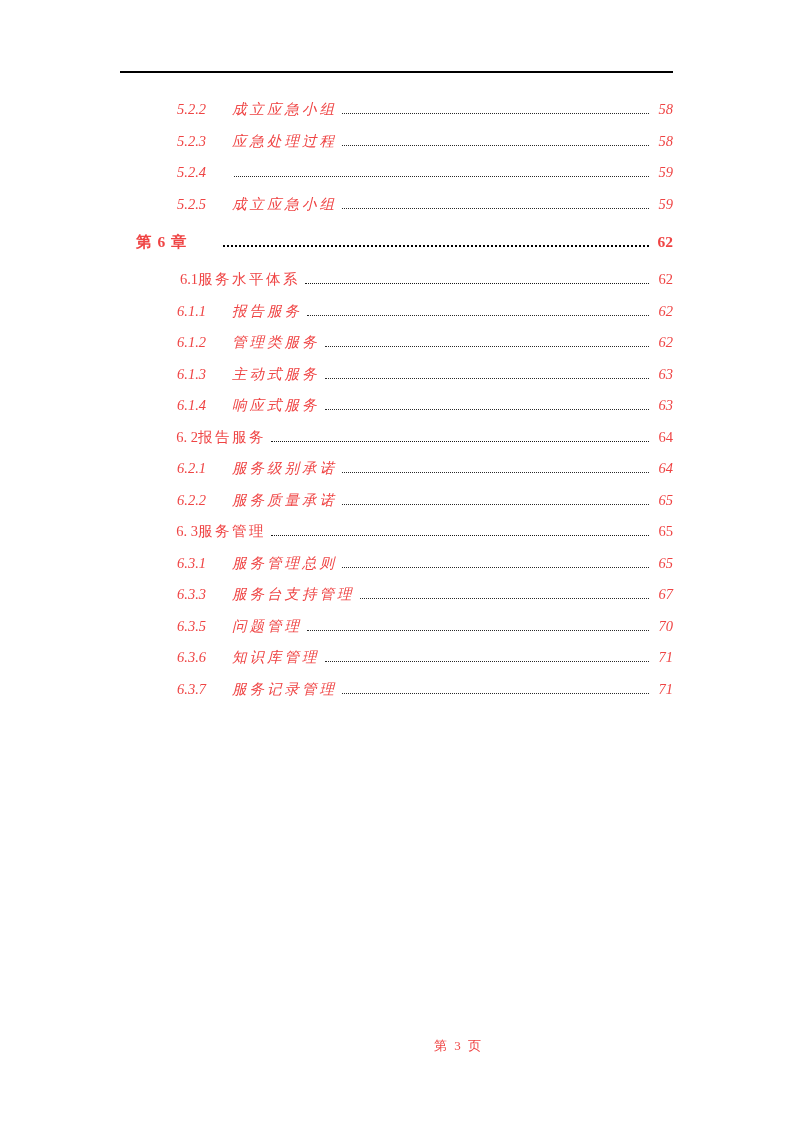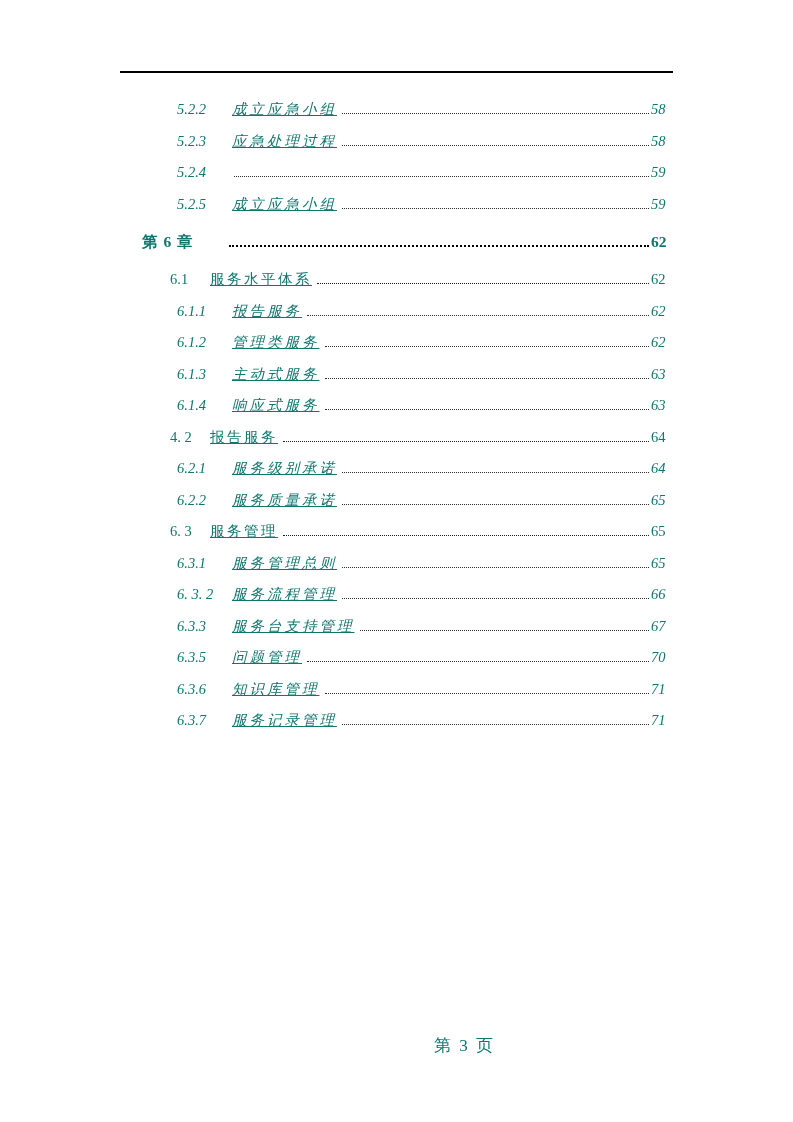--- a/index.html
+++ b/index.html
@@ -5,21 +5,21 @@
   html, body {
     margin: 0;
     padding: 0;
     background: #ffffff;
   }
   .page {
     position: relative;
     width: 793px;
     height: 1122px;
     background: #ffffff;
-    color: #0f766e;
+    color: #ef4444;
     font-family: "Liberation Serif", "DejaVu Serif", serif;
     overflow: hidden;
   }
   .header-rule {
     position: absolute;
     left: 120px;
     top: 71px;
     width: 553px;
     height: 2px;
     background: #000000;
@@ -39,66 +39,65 @@
     white-space: nowrap;
     cursor: pointer;
   }
   .row .num {
     display: inline-block;
     flex: 0 0 auto;
   }
   .row .title {
     flex: 0 0 auto;
     padding-right: 3px;
-    text-decoration: underline;
   }
   .row .leader {
     flex: 1 1 auto;
     border-bottom: 1.8px dotted #1a1a1a;
     margin: 0 2px;
     min-width: 10px;
   }
   .row .pg {
     flex: 0 0 auto;
     min-width: 22px;
-    text-align: left;
+    text-align: right;
     font-family: Liberation Serif, serif;
   }
   
   .row.lvl1 {
     height: 44px;
     line-height: 44px;
     font-weight: bold;
     font-size: 15.5px;
   }
-  .row.lvl1 .num { width: 85px; margin-left: 22px; letter-spacing: 1px; }
+  .row.lvl1 .num { width: 85px; margin-left: 16px; letter-spacing: 1px; }
   .row.lvl1 .title { letter-spacing: 2.5px; }
   .row.lvl1 .leader { border-bottom: 2.4px dotted #000000; margin-bottom: 1px; }
   
-  .row.lvl2 .num { width: 40px; margin-left: 50px; }
+  .row.lvl2 .num { width: 40px; margin-left: 38px; text-align: right; }
   .row.lvl2 .title { letter-spacing: 2.5px; }
   
   .row.lvl3 {
     font-style: italic;
   }
   .row.lvl3 .num { width: 55px; margin-left: 57px; }
   .row.lvl3 .title { letter-spacing: 3px; }
   .row.lvl3 .leader { border-bottom: 1.6px dotted #2a2a2a; }
   .footer {
     position: absolute;
     top: 1036px;
     left: 0;
     width: 793px;
     height: 20px;
   }
   .footer .footer-text {
     position: absolute;
     left: 434px;
     top: 0;
-    font-size: 17px;
+    font-size: 13px;
     letter-spacing: 2px;
     line-height: 20px;
   }
 </style>
 </head>
 <body>
 
 <div class="page">
   <div class="header-rule"></div>
   <div class="toc" id="toc">
@@ -154,21 +153,21 @@
         <span class="leader"></span>
         <span class="pg">63</span>
       </div>
       <div class="row lvl3">
         <span class="num">6.1.4</span>
         <span class="title">响应式服务</span>
         <span class="leader"></span>
         <span class="pg">63</span>
       </div>
       <div class="row lvl2">
-        <span class="num">4. 2</span>
+        <span class="num">6. 2</span>
         <span class="title">报告服务</span>
         <span class="leader"></span>
         <span class="pg">64</span>
       </div>
       <div class="row lvl3">
         <span class="num">6.2.1</span>
         <span class="title">服务级别承诺</span>
         <span class="leader"></span>
         <span class="pg">64</span>
       </div>
@@ -182,26 +181,20 @@
         <span class="num">6. 3</span>
         <span class="title">服务管理</span>
         <span class="leader"></span>
         <span class="pg">65</span>
       </div>
       <div class="row lvl3">
         <span class="num">6.3.1</span>
         <span class="title">服务管理总则</span>
         <span class="leader"></span>
         <span class="pg">65</span>
-      </div>
-      <div class="row lvl3">
-        <span class="num">6. 3. 2</span>
-        <span class="title">服务流程管理</span>
-        <span class="leader"></span>
-        <span class="pg">66</span>
       </div>
       <div class="row lvl3">
         <span class="num">6.3.3</span>
         <span class="title">服务台支持管理</span>
         <span class="leader"></span>
         <span class="pg">67</span>
       </div>
       <div class="row lvl3">
         <span class="num">6.3.5</span>
         <span class="title">问题管理</span>

